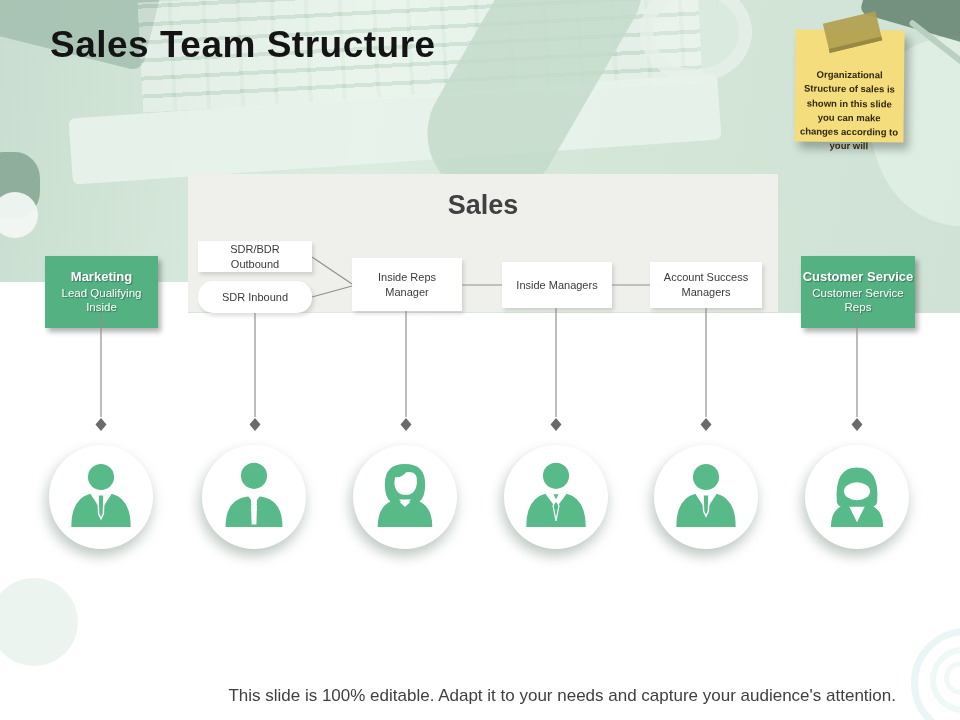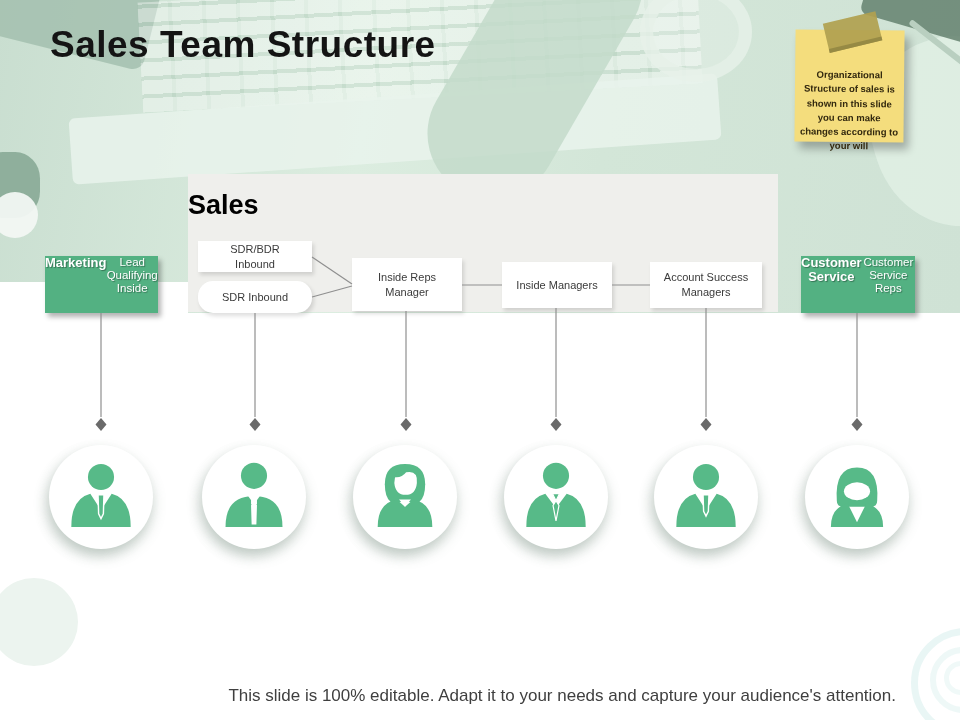--- a/index.html
+++ b/index.html
@@ -46,33 +46,33 @@
           font-size:17px;color:#3f3f3f;}
   
   .sticky{position:absolute;left:795px;top:30px;width:109px;height:112px;background:#f4dd7d;
           transform:rotate(.6deg);box-shadow:5px 7px 9px rgba(0,0,0,.28);}
   .tape{position:absolute;left:30px;top:-13px;width:54px;height:26px;background:#b1a150;
         transform:rotate(-14deg);opacity:.92;border-bottom:4px solid #8f8340;}
   .sticky-text{padding:38px 5px 0 5px;font-size:9.5px;font-weight:bold;color:#33290f;
                line-height:1.5;text-align:center;}
   
   .panel{position:absolute;left:188px;top:174px;width:590px;height:138px;background:#efefec;}
-  .panel-title{margin-top:16px;text-align:left;font-size:27px;font-weight:bold;color:#000000;}
+  .panel-title{margin-top:16px;text-align:center;font-size:27px;font-weight:bold;color:#404040;}
   .wnode{position:absolute;background:#ffffff;box-shadow:2px 3px 4px rgba(0,0,0,.13);
          display:flex;align-items:center;justify-content:center;text-align:center;
          font-size:11px;color:#3a3a3a;line-height:1.35;}
   .wnode span{display:block;}
   .n1{left:198px;top:241px;width:114px;height:31px;} .n1 span{width:70px;}
   .n2{left:198px;top:281px;width:114px;height:32px;border-radius:15px;}
   .n3{left:352px;top:258px;width:110px;height:53px;} .n3 span{width:82px;}
   .n4{left:502px;top:262px;width:110px;height:46px;}
   .n5{left:650px;top:262px;width:112px;height:46px;} .n5 span{width:106px;}
-  .gnode{position:absolute;width:113px;height:57px;background:#53b182;
+  .gnode{position:absolute;width:113px;height:72px;background:#53b182;
          box-shadow:3px 4px 5px rgba(0,0,0,.3);color:#ffffff;text-align:center;
-         display:flex;flex-direction:row;justify-content:center;
+         display:flex;flex-direction:column;justify-content:center;
          text-shadow:1px 1px 1px rgba(0,0,0,.35);}
   .g-left{left:45px;top:256px;} .g-right{left:801px;top:256px;width:114px;}
   .gnode .g-title{font-size:13px;font-weight:bold;line-height:1.1;margin-bottom:3px;}
   .gnode .g-sub{font-size:11.5px;line-height:1.15;}
   .connectors{position:absolute;left:0;top:0;pointer-events:none;}
   
   .avatar{position:absolute;top:445px;width:104px;height:104px;border-radius:50%;background:#ffffff;
           box-shadow:0 7px 13px rgba(100,125,110,.30),-5px 6px 12px rgba(100,125,110,.16);}
   .avatar svg{position:absolute;left:14px;top:13px;}
   .a1{left:49px;} .a2{left:202px;} .a3{left:353px;} .a4{left:504px;} .a5{left:654px;} .a6{left:805px;}
@@ -101,21 +101,21 @@
   <div class="sticky">
     <div class="tape"></div>
     <div class="sticky-text">Organizational Structure of sales is shown in this slide you can make changes according to your will</div>
   </div>
 
   <div class="panel">
     <div class="panel-title">Sales</div>
   </div>
 
   <div class="wnode n1">
-    <span>SDR/BDR Inbound</span>
+    <span>SDR/BDR Outbound</span>
   </div>
   <div class="wnode n2">
     <span>SDR Inbound</span>
   </div>
   <div class="wnode n3">
     <span>Inside Reps Manager</span>
   </div>
   <div class="wnode n4">
     <span>Inside Managers</span>
   </div>

